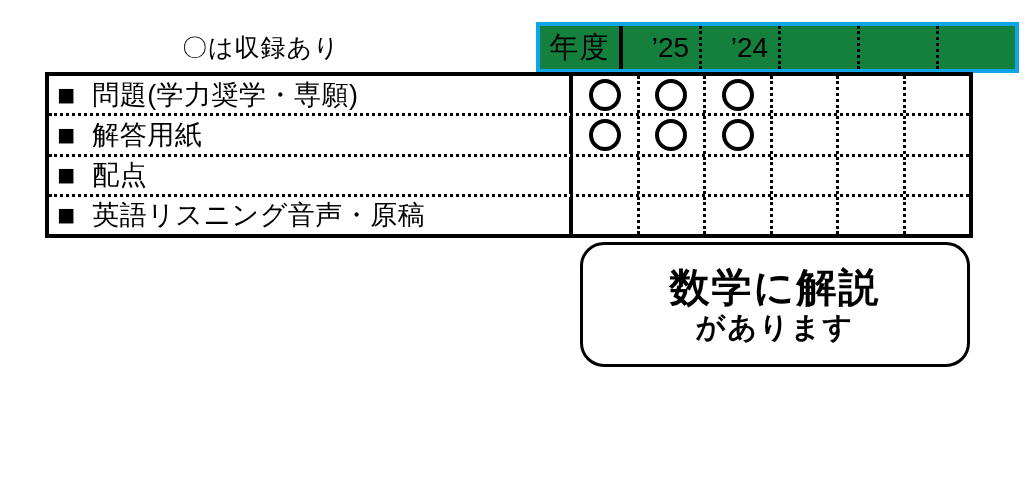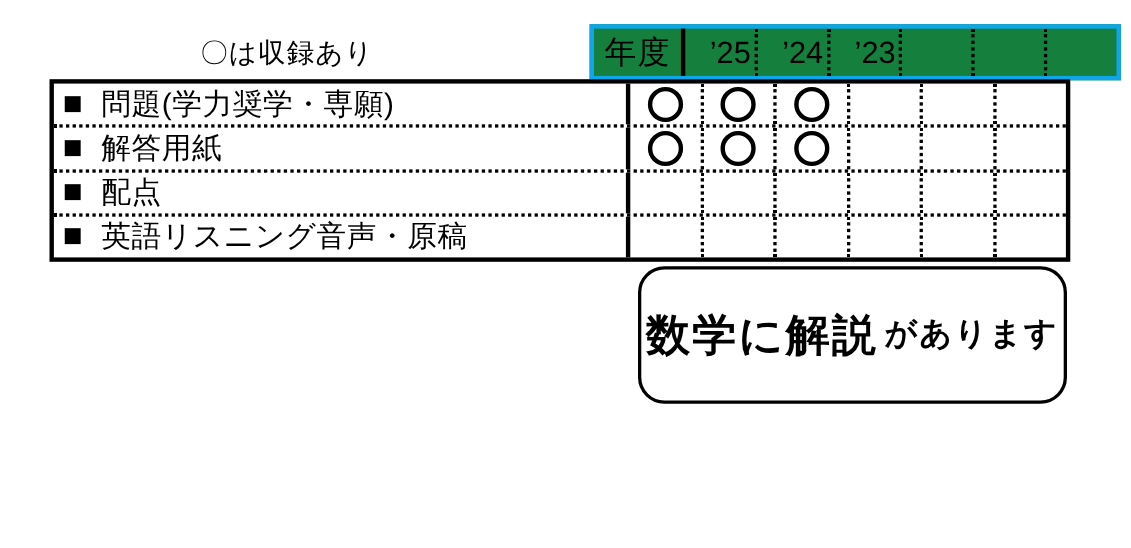--- a/index.html
+++ b/index.html
@@ -128,20 +128,21 @@
   .callout {
     position: absolute;
     left: 580px;
     top: 242px;
     width: 390px;
     height: 125px;
     border: 3px solid #000;
     border-radius: 24px;
     box-sizing: border-box;
     display: flex;
+    flex-direction: column;
     align-items: center;
     justify-content: center;
     gap: 6px;
     background: #fff;
   }
   .callout-title {
     font-size: 40px;
     font-weight: 600;
     letter-spacing: 2px;
     line-height: 1;
@@ -168,21 +169,20 @@
 <body>
 
 <div class="canvas">
 
   <div class="legend">〇は収録あり</div>
 
   <div class="year-header">
     <div class="nendo-cell">年度</div>
     <div class="year-cell">’25</div>
     <div class="year-cell">’24</div>
-    <div class="year-cell">’23</div>
     <div class="year-cell"></div>
     <div class="year-cell"></div>
     <div class="year-cell"></div>
   </div>
 
   <div class="grid-table">
 
     <div class="grid-row">
       <div class="label-cell">
         <span class="bullet">■</span>

